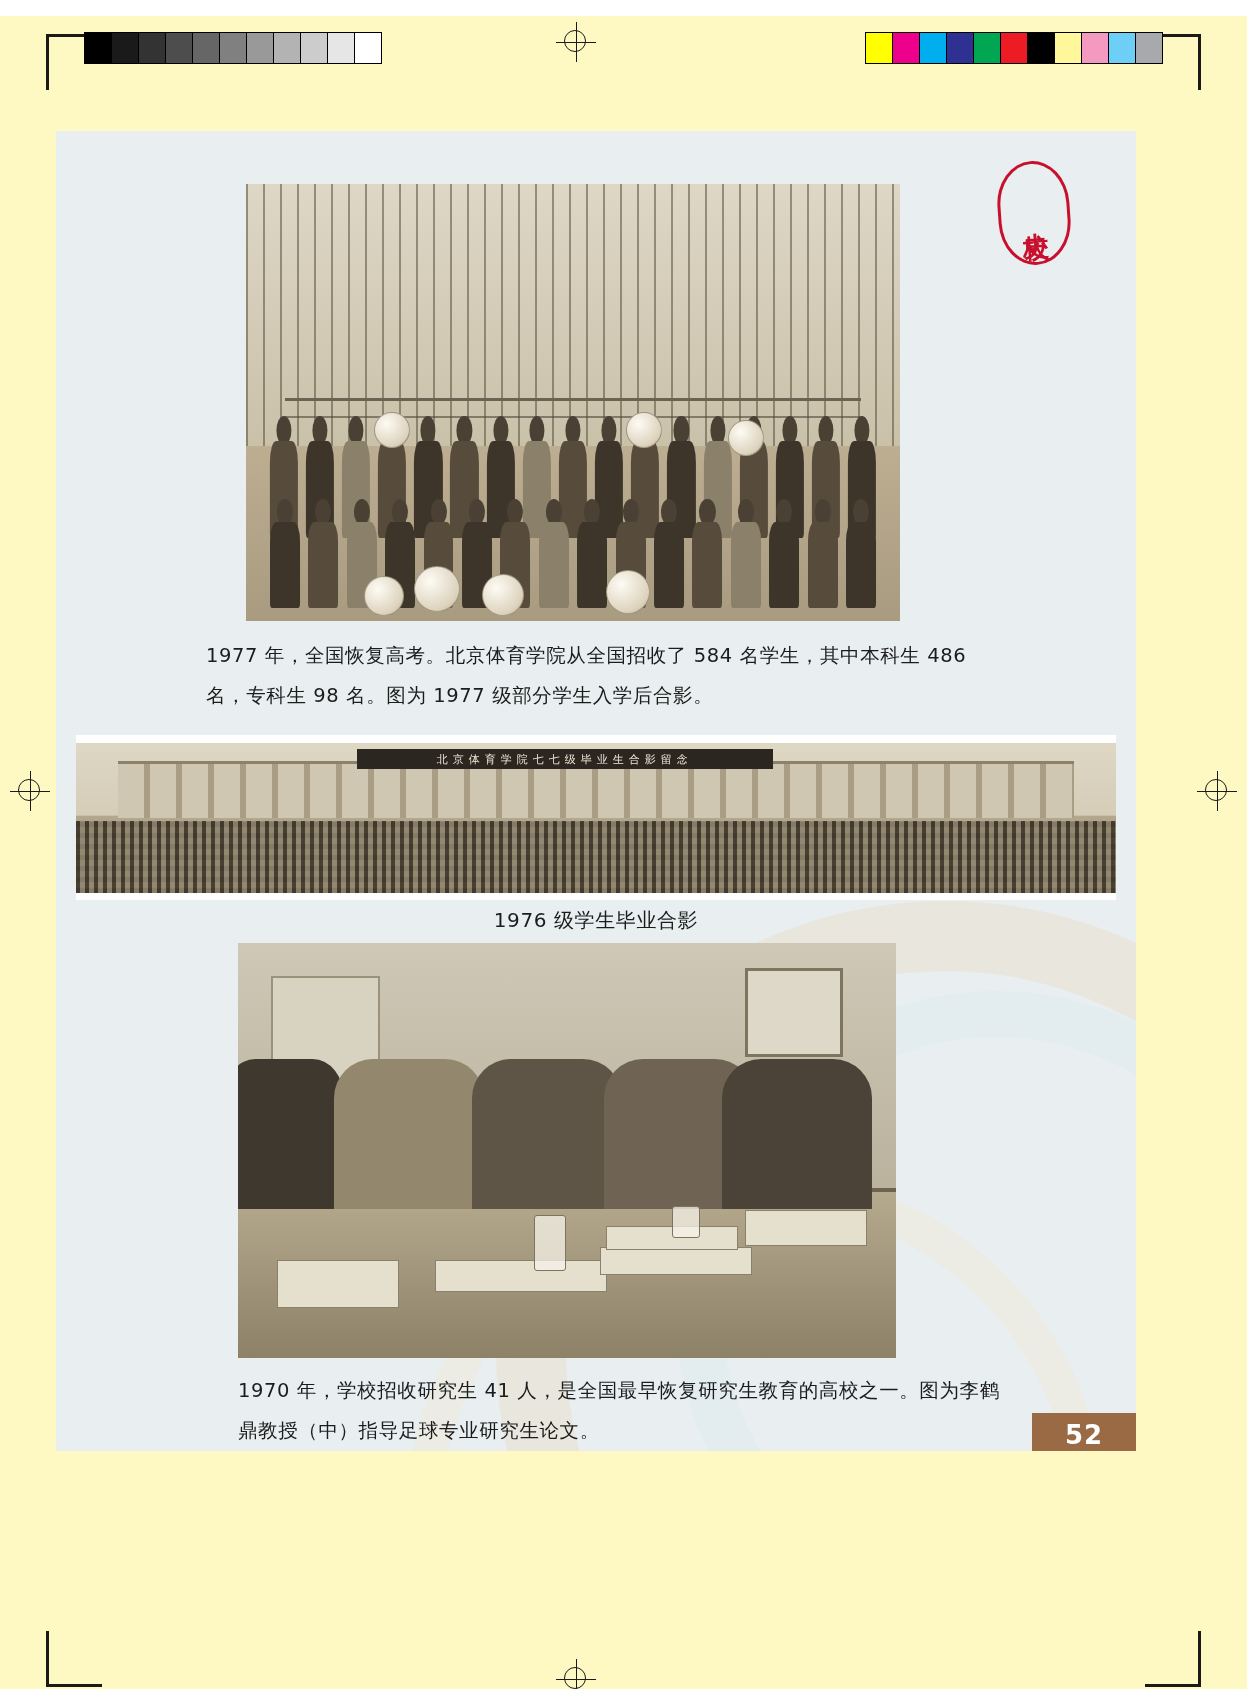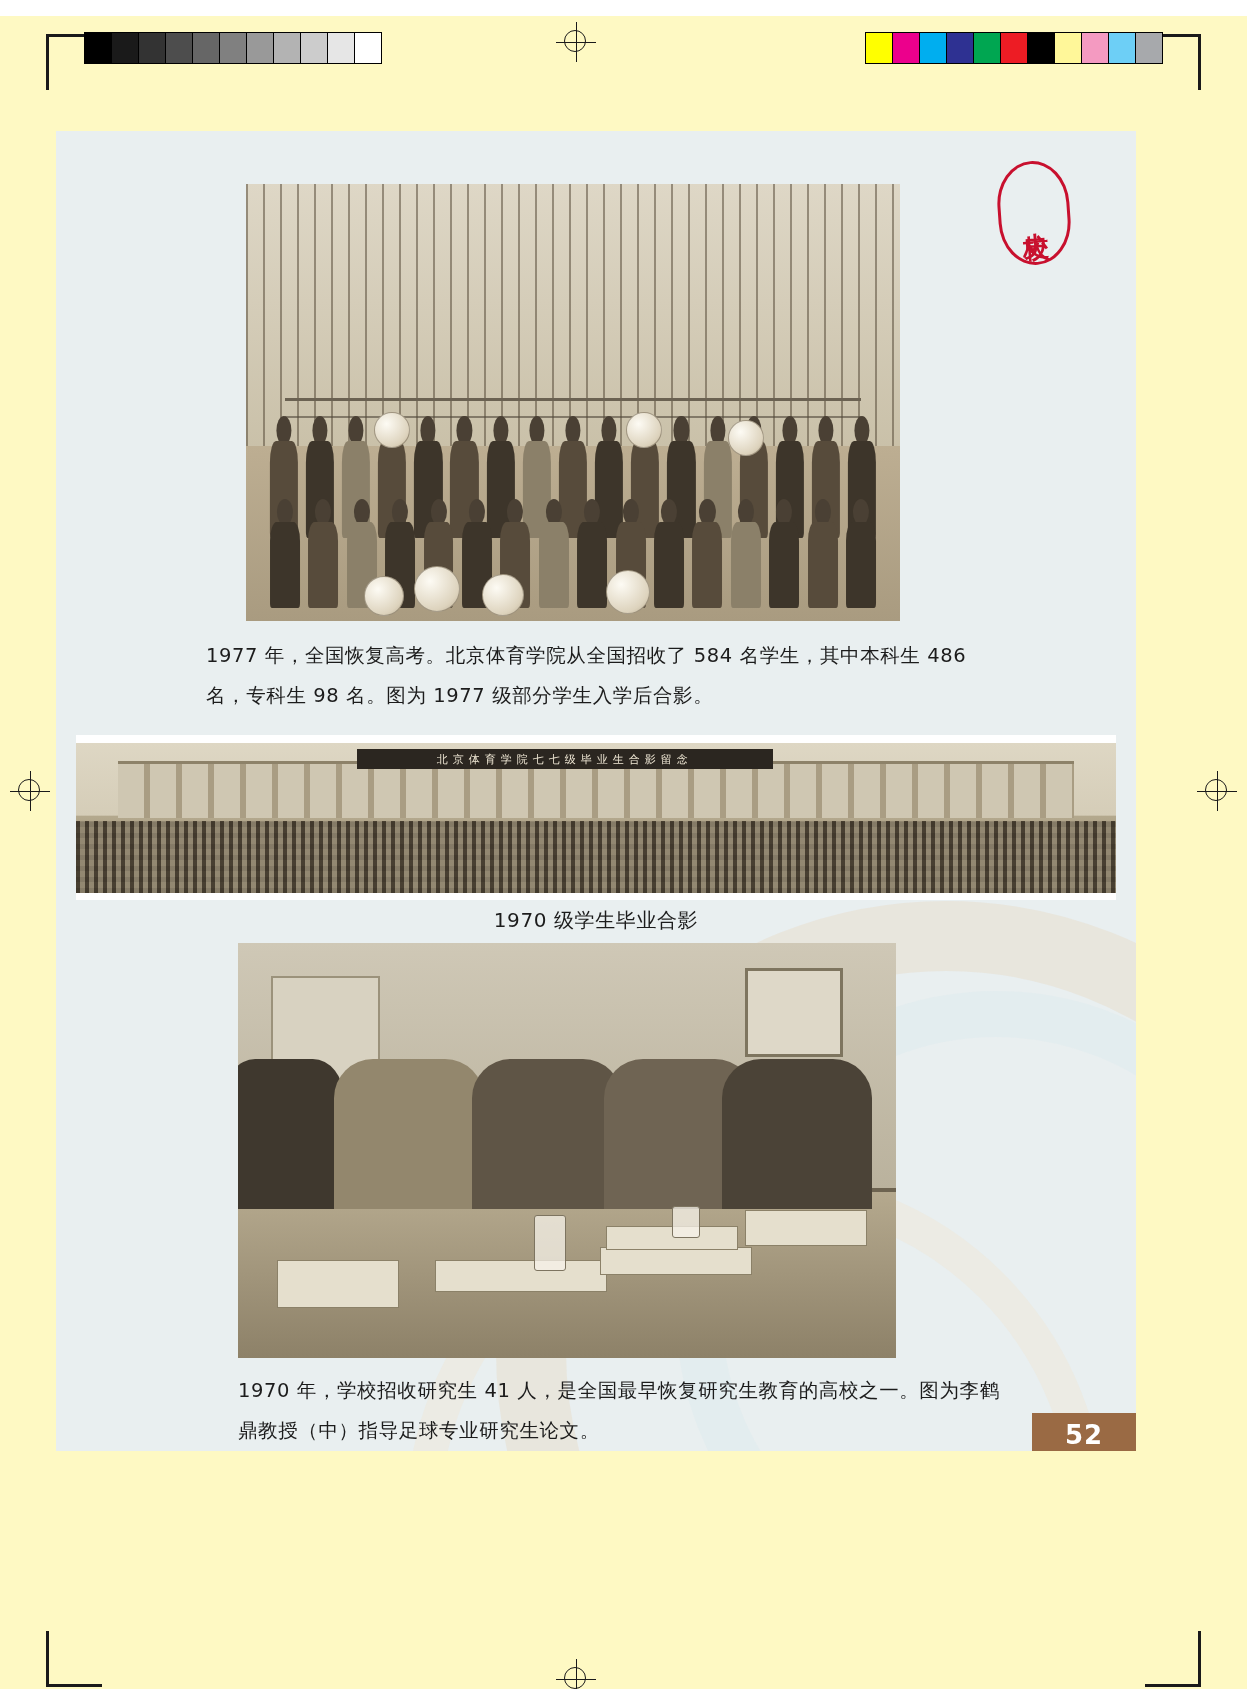--- a/index.html
+++ b/index.html
@@ -550,21 +550,21 @@
     <div class="caption" id="caption-1">1977 年，全国恢复高考。北京体育学院从全国招收了 584 名学生，其中本科生 486 名，专科生 98 名。图为 1977 级部分学生入学后合影。</div>
 
     <div class="photo" id="photo-2">
       <div class="pano">
         <div class="bldg"></div>
         <div class="crowd"></div>
         <div class="banner">北京体育学院七七级毕业生合影留念</div>
       </div>
     </div>
 
-    <div class="caption" id="caption-2">1970 级学生毕业合影</div>
+    <div class="caption" id="caption-2">1976 级学生毕业合影</div>
 
     <div class="photo ph-sky" id="photo-3">
       <div class="wall"></div>
       <div class="poster"></div>
       <div class="frame"></div>
       <div class="table"></div>
 
       <div class="person p1">
           <div class="head"></div>
           <div class="torso"></div>

